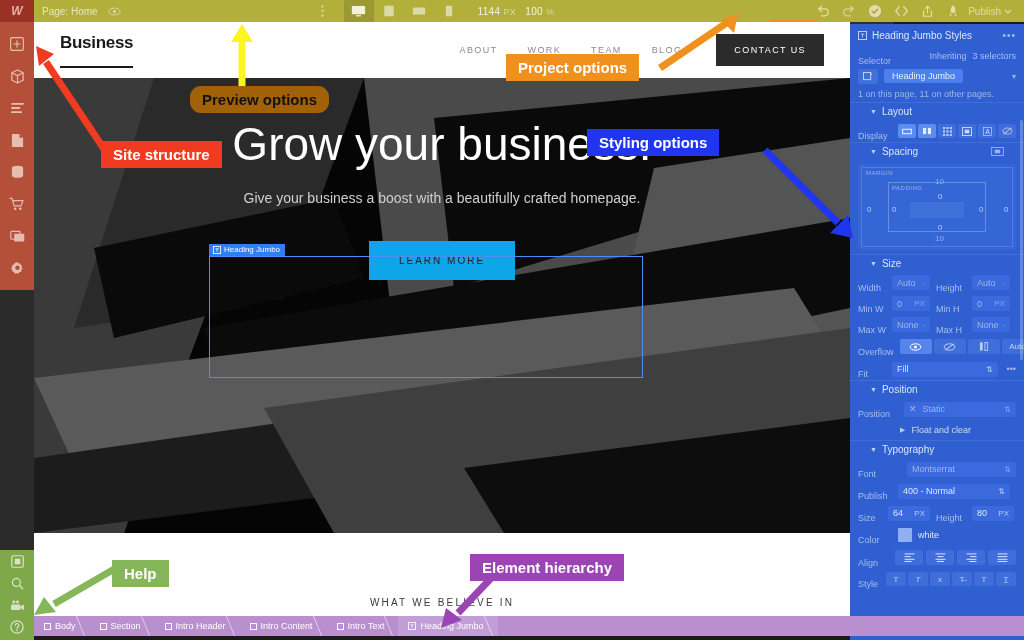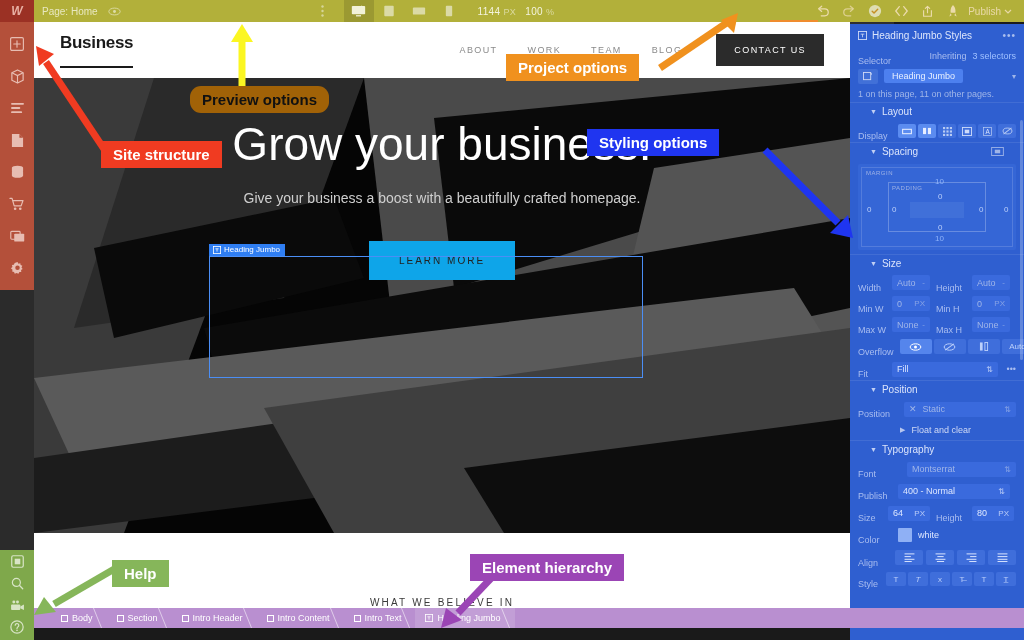--- a/index.html
+++ b/index.html
@@ -174,22 +174,22 @@
     white-space:nowrap;
   }
   #believe {
     height:85px; background:#fff; display:flex; align-items:flex-start;
     justify-content:center; padding-top:64px;
   }
   #believe span { font-size:10px; letter-spacing:2.2px; color:#3a3a3a; }
 
   
   #breadcrumb {
-    position:absolute; left:34px; bottom:12px; width:990px; height:20px;
-    background:#b98fd0; display:flex; align-items:center; z-index:32;padding-left:17px;
+    position:absolute; left:34px; bottom:4px; width:990px; height:20px;
+    background:#b98fd0; display:flex; align-items:center; z-index:32;
   }
   .crumb {
     position:relative; display:flex; align-items:center; gap:4px;
     padding:0 14px 0 10px; height:20px; color:#fff; font-size:9px;
   }
   .crumb:after {
     content:""; position:absolute; right:0; top:0; width:9px; height:20px;
     border-left:1px solid rgba(255,255,255,.55);
     transform:skewX(22deg); pointer-events:none;
   }

